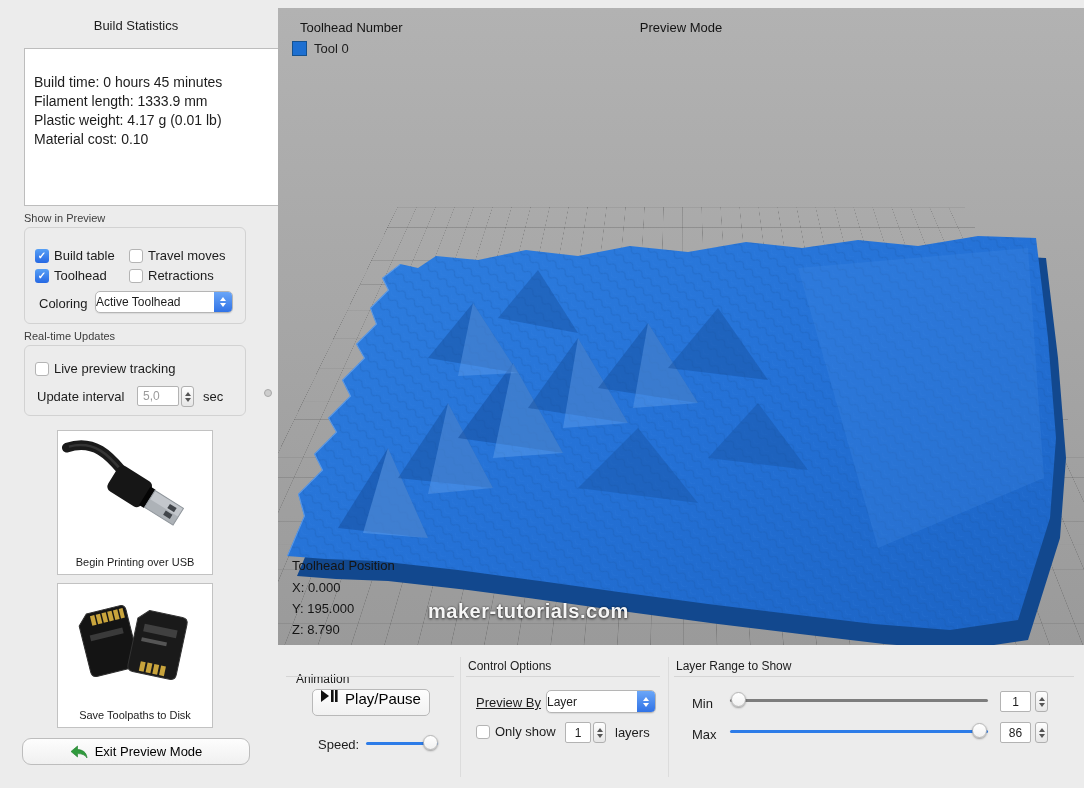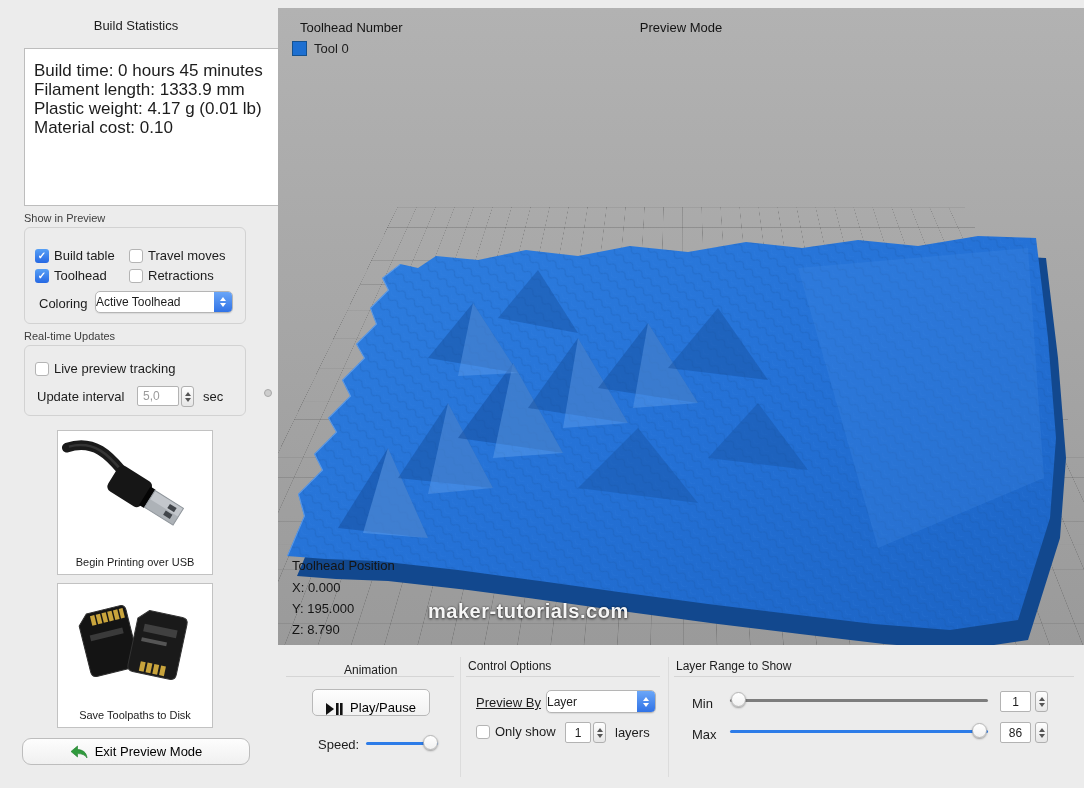--- a/index.html
+++ b/index.html
@@ -3,21 +3,21 @@
 <meta charset="utf-8">
 <style>
   * { box-sizing: border-box; margin: 0; padding: 0; }
   html,body { background:#e2e2e2; }
   body { font-family: "Liberation Sans", sans-serif; color:#1c1c1c; }
   .app { position:relative; width:1084px; height:788px; background:#ececec; overflow:hidden; }
 
   
   .sidebar { position:absolute; left:10px; top:8px; width:252px; height:772px; }
   .sidebar-title { position:absolute; top:10px; left:0; width:100%; text-align:center; font-size:13px; font-weight:500; }
-  .stats-box { position:absolute; left:14px; top:40px; width:265px; height:158px; background:#fff; border:1px solid #bdbdbd; padding:12px 9px; font-size:17px; line-height:19px; }
+  .stats-box { position:absolute; left:14px; top:40px; width:265px; height:158px; background:#fff; border:1px solid #bdbdbd; padding:24px 9px; font-size:14px; line-height:19px; }
   .section-label { position:absolute; font-size:11px; color:#3d3d3d; }
   .groupbox { position:absolute; border:1px solid #d2d2d2; border-radius:6px; }
   .cb { position:absolute; display:flex; align-items:center; }
   .cb .box { width:14px; height:14px; border-radius:3px; flex:0 0 14px; text-align:center; }
   .cb .box.checked { background:linear-gradient(#57a0f6,#2668e3); color:#fff; font-size:10px; font-weight:bold; line-height:14px; }
   .cb .box.unchecked { background:#fff; border:1px solid #b4b4b4; }
   .cb-label { margin-left:5px; font-size:13px; white-space:nowrap; }
   .dropdown { position:absolute; display:flex; align-items:center; background:#fff; border:1px solid #b5b5b5; border-radius:5px; font-size:12px; box-shadow:0 1px 1px rgba(0,0,0,.08); }
   .dd-cap { margin-left:auto; align-self:stretch; width:18px; background:linear-gradient(#6aa6f8,#3173e6); border-radius:0 4px 4px 0; display:flex; flex-direction:column; align-items:center; justify-content:center; gap:2px; }
   .chev-up { width:0; height:0; border-left:3.5px solid transparent; border-right:3.5px solid transparent; border-bottom:4px solid #fff; }
@@ -45,21 +45,21 @@
   .tool-row { position:absolute; left:14px; top:33px; display:flex; align-items:center; gap:7px; font-size:13px; font-weight:500; }
   .tool-swatch { width:15px; height:15px; background:#1d6fd1; border:1px solid #14518f; }
   .coords { position:absolute; left:14px; font-size:13px; font-weight:500; color:#141414; }
   .watermark { position:absolute; left:150px; top:592px; font-size:20px; font-weight:bold; letter-spacing:.5px; color:rgba(255,255,255,.95); text-shadow:0 1px 3px rgba(0,0,0,.65), 0 0 2px rgba(0,0,0,.45); }
 
   
   .bottom { position:absolute; left:278px; top:655px; width:806px; height:125px; }
   .group-label { position:absolute; font-size:12px; color:#1c1c1c; }
   .group-rule { position:absolute; top:21px; height:1px; background:#d5d5d5; }
   .vrule { position:absolute; top:2px; height:120px; width:1px; background:#dcdcdc; }
-  .btn { background:linear-gradient(#fefefe,#f1f1f1); border:1px solid #b9b9b9; border-radius:5px; font-size:13px; display:flex; align-items:flex-end; justify-content:center; gap:7px; }
+  .btn { background:linear-gradient(#fefefe,#f1f1f1); border:1px solid #b9b9b9; border-radius:5px; font-size:15px; display:flex; align-items:flex-start; justify-content:center; gap:7px; }
   .play-btn { position:absolute; left:34px; top:34px; width:118px; height:27px; }
   .slider { position:absolute; height:16px; }
   .slider .track { position:absolute; left:0; right:0; top:7px; height:3px; border-radius:2px; }
   .slider .thumb { position:absolute; top:0; width:15px; height:15px; border-radius:50%; background:linear-gradient(#ffffff,#f1f1f1); border:1px solid #b5b5b5; box-shadow:0 1px 2px rgba(0,0,0,.35); }
   .track.blue { background:#2d7ce8; }
   .track.gray { background:#7d7d7d; }
   .small-label { position:absolute; font-size:13px; }
 </style>
 </head>
 <body>
@@ -230,21 +230,21 @@
     <div class="coords" style="top:593px;">Y: 195.000</div>
     <div class="coords" style="top:614px;">Z: 8.790</div>
 
     <div class="watermark">maker-tutorials.com</div>
   </section>
 
   <footer class="bottom">
     <div class="vrule" style="left:182px;"></div>
     <div class="vrule" style="left:390px;"></div>
 
-    <div class="group-label" style="left:18px; top:8px;margin-left:48px;">Animation</div>
+    <div class="group-label" style="left:18px; top:17px;">Animation</div>
     <div class="group-rule" style="left:8px; width:168px;"></div>
     <button class="btn play-btn">
       <svg width="17" height="12" viewBox="0 0 17 12">
         <polygon points="0,0 8,6 0,12" fill="#111"></polygon>
         <rect x="10" y="0" width="2.6" height="12" fill="#111"></rect>
         <rect x="14" y="0" width="2.6" height="12" fill="#111"></rect>
       </svg>
       <span>Play/Pause</span>
     </button>
     <div class="small-label" style="left:40px; top:82px;">Speed:</div>

